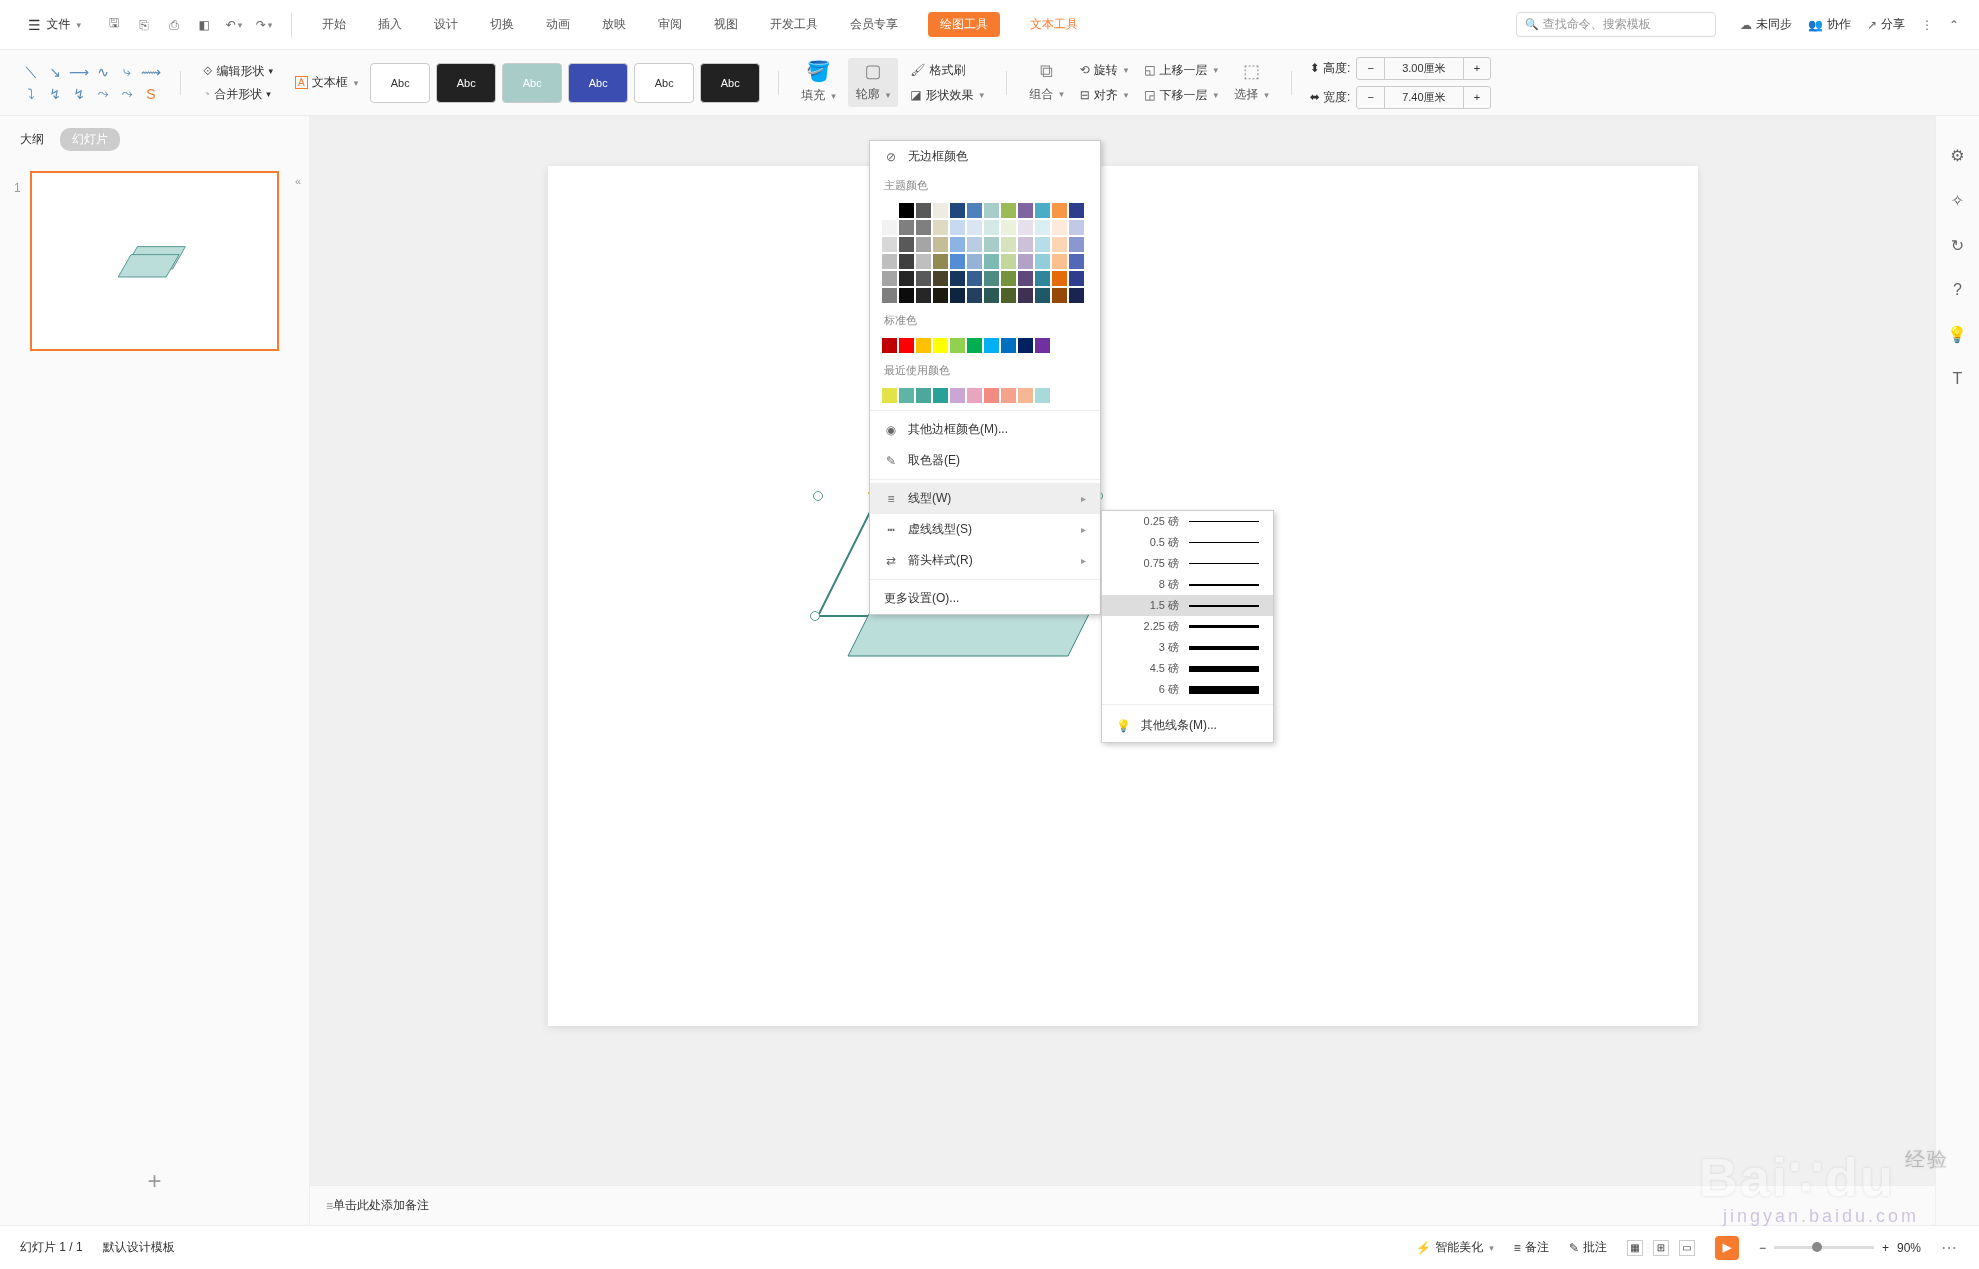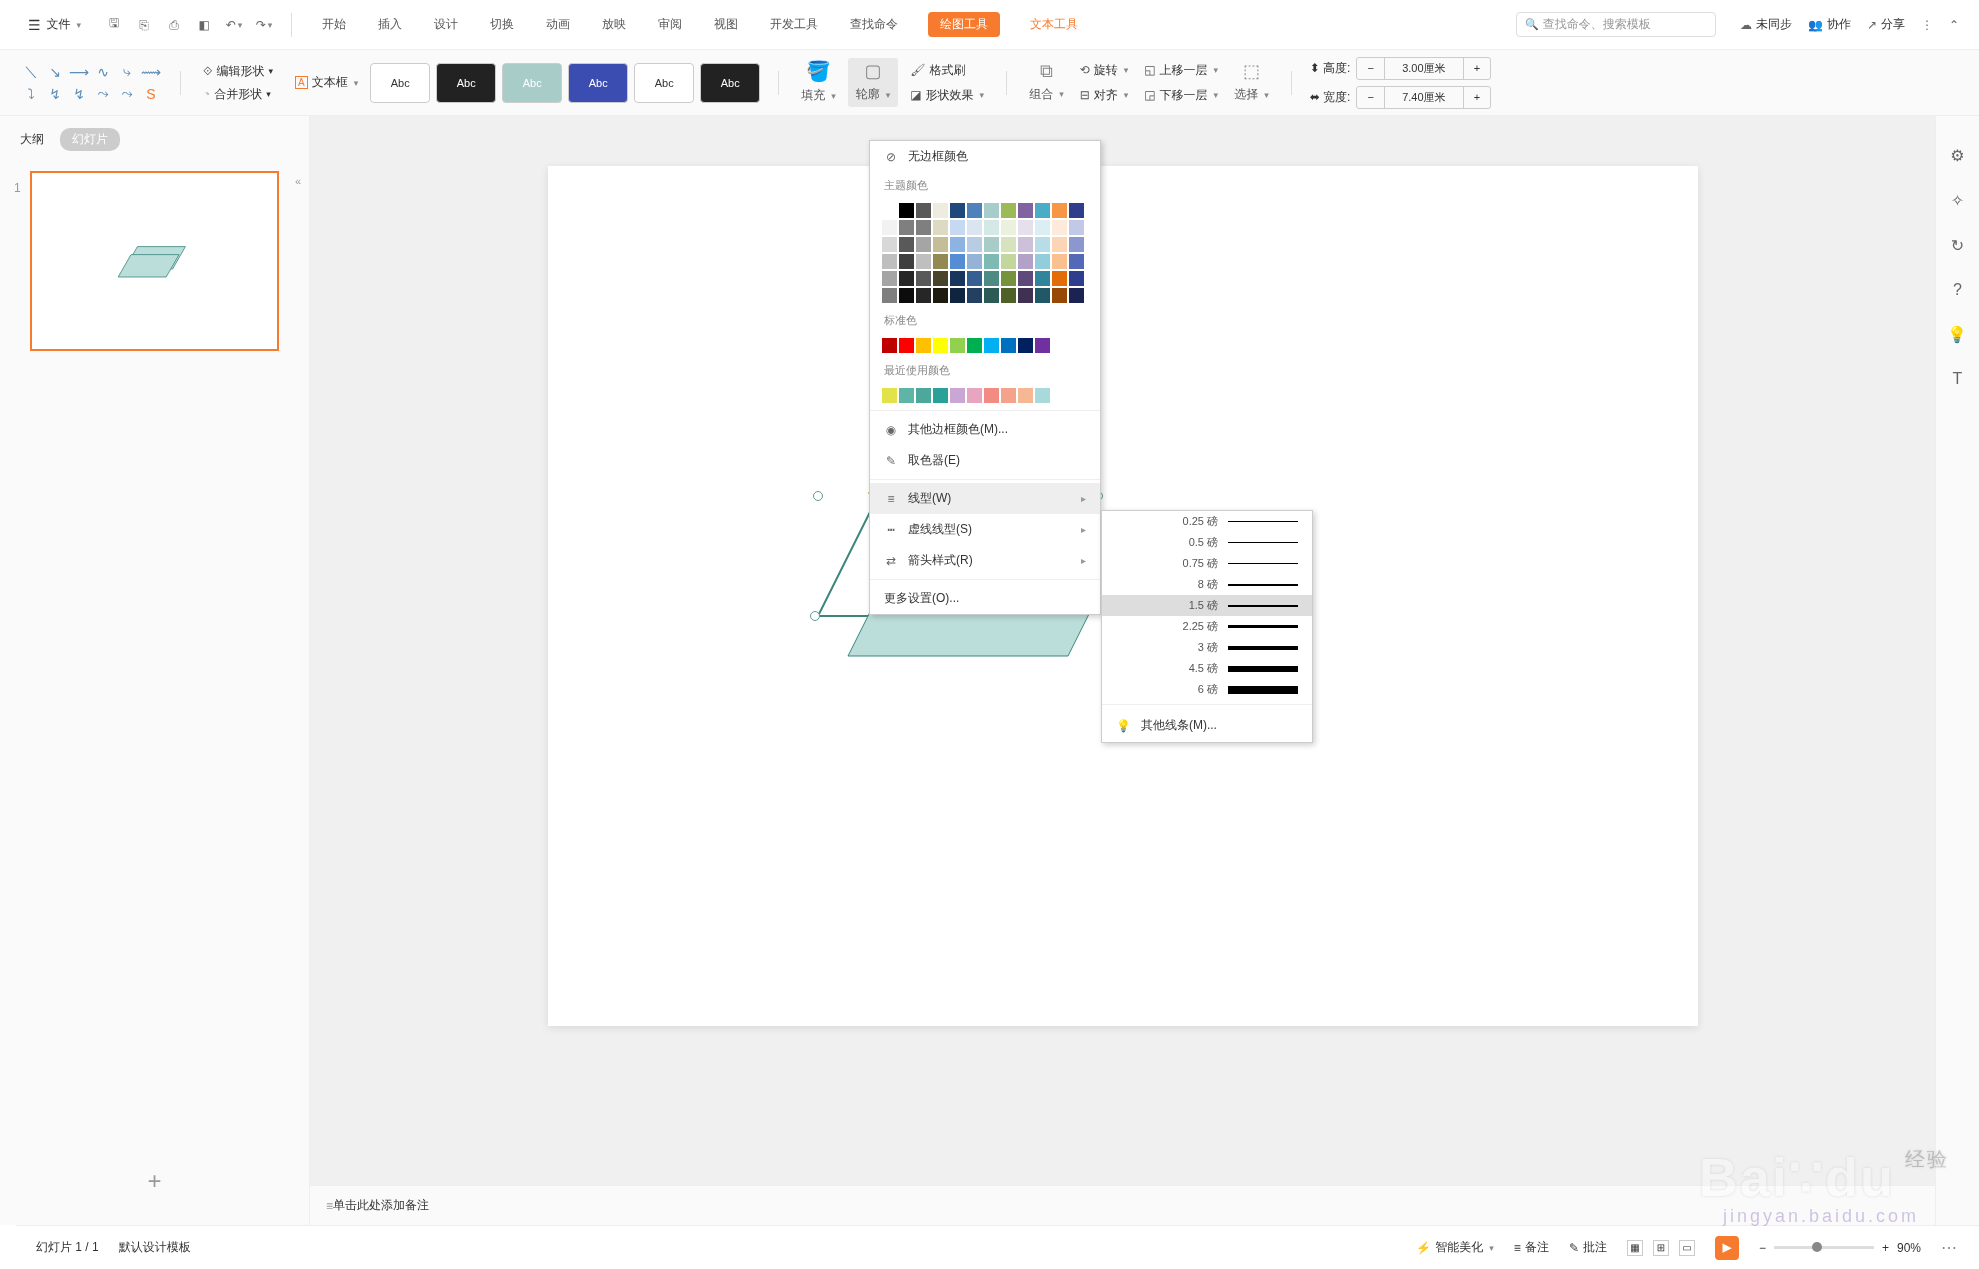--- a/index.html
+++ b/index.html
@@ -64,31 +64,31 @@
 .menu-item .arrow{margin-left:auto;color:#999;font-size:10px}
 .menu-sep{height:1px;background:#eee;margin:3px 0}
 .menu-label{padding:6px 14px;color:#888;font-size:11px}
 .color-grid{padding:4px 12px;display:grid;grid-template-columns:repeat(12,15px);gap:2px}
 .color-grid span{width:15px;height:15px;display:inline-block}
 .color-row{padding:4px 12px;display:flex;gap:2px}
 .color-row span{width:15px;height:15px;display:inline-block}
 .menu-icon{width:14px;height:14px;display:inline-flex;align-items:center;justify-content:center;color:#666}
 
 
-.menu-weight{position:absolute;left:1101px;top:510px;width:212px;background:#fff;border:1px solid #ccc;box-shadow:2px 2px 6px rgba(0,0,0,0.2);z-index:101}
+.menu-weight{position:absolute;left:1101px;top:510px;width:173px;background:#fff;border:1px solid #ccc;box-shadow:2px 2px 6px rgba(0,0,0,0.2);z-index:101}
 .weight-item{padding:3px 14px;display:flex;align-items:center;gap:10px;cursor:pointer;justify-content:flex-end}
 .weight-item.hover{background:#ddd}
 .weight-item .wlabel{width:60px;text-align:right;font-size:11px;color:#555}
 .weight-item .wline{width:70px;background:#000}
 .weight-sep{height:1px;background:#eee;margin:4px 0}
 .weight-more{padding:8px 14px;display:flex;align-items:center;gap:10px;cursor:pointer}
 .bulb{color:#f5b82e}
 
 .notes-bar{position:absolute;bottom:44px;left:310px;right:44px;height:40px;background:#fafafa;border-top:1px solid #eee;display:flex;align-items:center;padding:0 16px;color:#999}
-.status-bar{position:absolute;bottom:0;left:16px;right:0;height:44px;background:#fff;border-top:1px solid #eee;display:flex;align-items:center;padding:0 20px;gap:20px;font-size:11px;color:#666}
+.status-bar{position:absolute;bottom:0;left:0;right:0;height:44px;background:#fff;border-top:1px solid #eee;display:flex;align-items:center;padding:0 20px;gap:20px;font-size:11px;color:#666}
 .status-bar .spacer{margin-left:auto}
 .sb-item{display:flex;align-items:center;gap:4px;cursor:pointer}
 .sb-icons{display:flex;gap:10px}
 .sb-icons span{width:16px;height:16px;display:inline-flex;align-items:center;justify-content:center;border:1px solid #ccc;font-size:10px}
 .zoom{display:flex;align-items:center;gap:8px}
 .zoom-bar{width:100px;height:3px;background:#ddd;position:relative}
 .zoom-bar::after{content:"";position:absolute;left:38%;top:-4px;width:10px;height:10px;background:#888;border-radius:50%}
 .jy{position:absolute;right:30px;bottom:60px;opacity:0.28;font-size:54px;font-weight:bold;color:#fff;text-shadow:0 0 3px #888;font-family:Arial;letter-spacing:2px;display:flex;align-items:flex-start}
 .jy small{font-size:20px;margin-left:10px;font-weight:normal}
 .jy-sub{position:absolute;right:60px;bottom:42px;opacity:0.25;font-size:18px;color:#4c1d95;letter-spacing:3px}
@@ -115,21 +115,21 @@
   <div class="tabs">
     <span class="tab">开始</span>
     <span class="tab">插入</span>
     <span class="tab">设计</span>
     <span class="tab">切换</span>
     <span class="tab">动画</span>
     <span class="tab">放映</span>
     <span class="tab">审阅</span>
     <span class="tab">视图</span>
     <span class="tab">开发工具</span>
-    <span class="tab">查找命令</span>
+    <span class="tab">会员专享</span>
     <span class="tab context-drawing">绘图工具</span>
     <span class="tab context-text">文本工具</span>
   </div>
   <div class="search-box">
       <span style="color:#999">查找命令、搜索模板</span>
     </div>
   <div class="top-right">
     <span class="tr-item">☁ <span>未同步</span></span>
     <span class="tr-item">👥 <span>协作</span></span>
     <span class="tr-item">↗ <span>分享</span></span>

